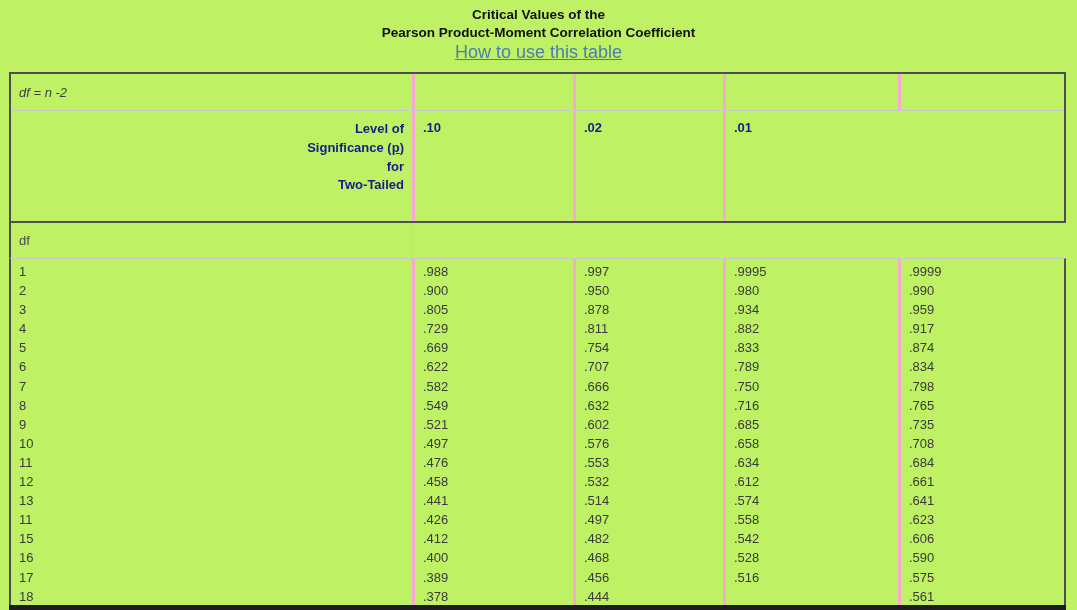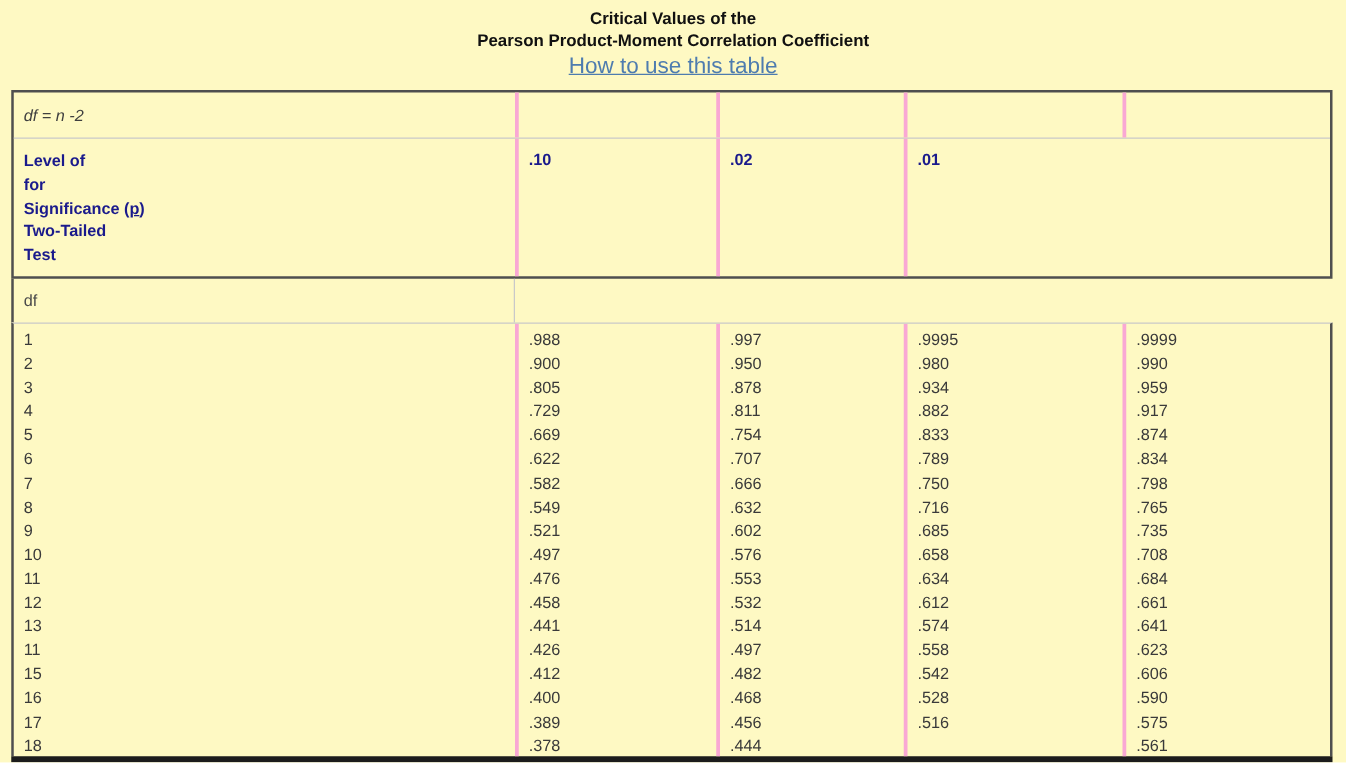--- a/index.html
+++ b/index.html
@@ -6,21 +6,21 @@
     margin: 0;
     padding: 0;
     background: #ffffff;
     font-family: "Liberation Sans", sans-serif;
   }
   .page {
     position: relative;
     width: 1077px;
     height: 610px;
     overflow: hidden;
-    background: #fef9c3;
+    background: #bef264;
   }
   
   .titles {
     position: absolute;
     top: 6px;
     left: 0;
     width: 100%;
     text-align: center;
   }
   .title-line {
@@ -68,20 +68,21 @@
     font-size: 13px;
     font-style: italic;
     color: #3f3f3f;
   }
   .level-cell {
     padding-top: 9px;
     font-size: 13px;
     font-weight: bold;
     color: #1a1a8c;
     line-height: 18.8px;
+    text-align: right;
   }
   .level-cell .u { text-decoration: underline; }
   .sig-cell {
     padding-top: 9px;
     font-size: 13px;
     font-weight: bold;
     color: #1a1a8c;
   }
   
   .df-row {
@@ -144,24 +145,23 @@
       <div class="grid5 hrow1">
         <div class="cell formula-cell">df = n -2</div>
         <div class="cell vline"></div>
         <div class="cell vline"></div>
         <div class="cell vline"></div>
         <div class="cell vline"></div>
       </div>
       <div class="grid5 hrow2">
         <div class="cell level-cell">
           <div>Level of</div>
+          <div><span>Significance (</span><span class="u">p</span><span>)</span></div>
           <div>for</div>
-          <div><span>Significance (</span><span class="u">p</span><span>)</span></div>
           <div>Two-Tailed</div>
-          <div>Test</div>
         </div>
         <div class="cell vline sig-cell">.10</div>
         <div class="cell vline sig-cell">.02</div>
         <div class="cell vline sig-cell">.01</div>
       </div>
     </div>
 
     <div class="df-row">
       <div class="df-cell">df</div>
       <div></div>

